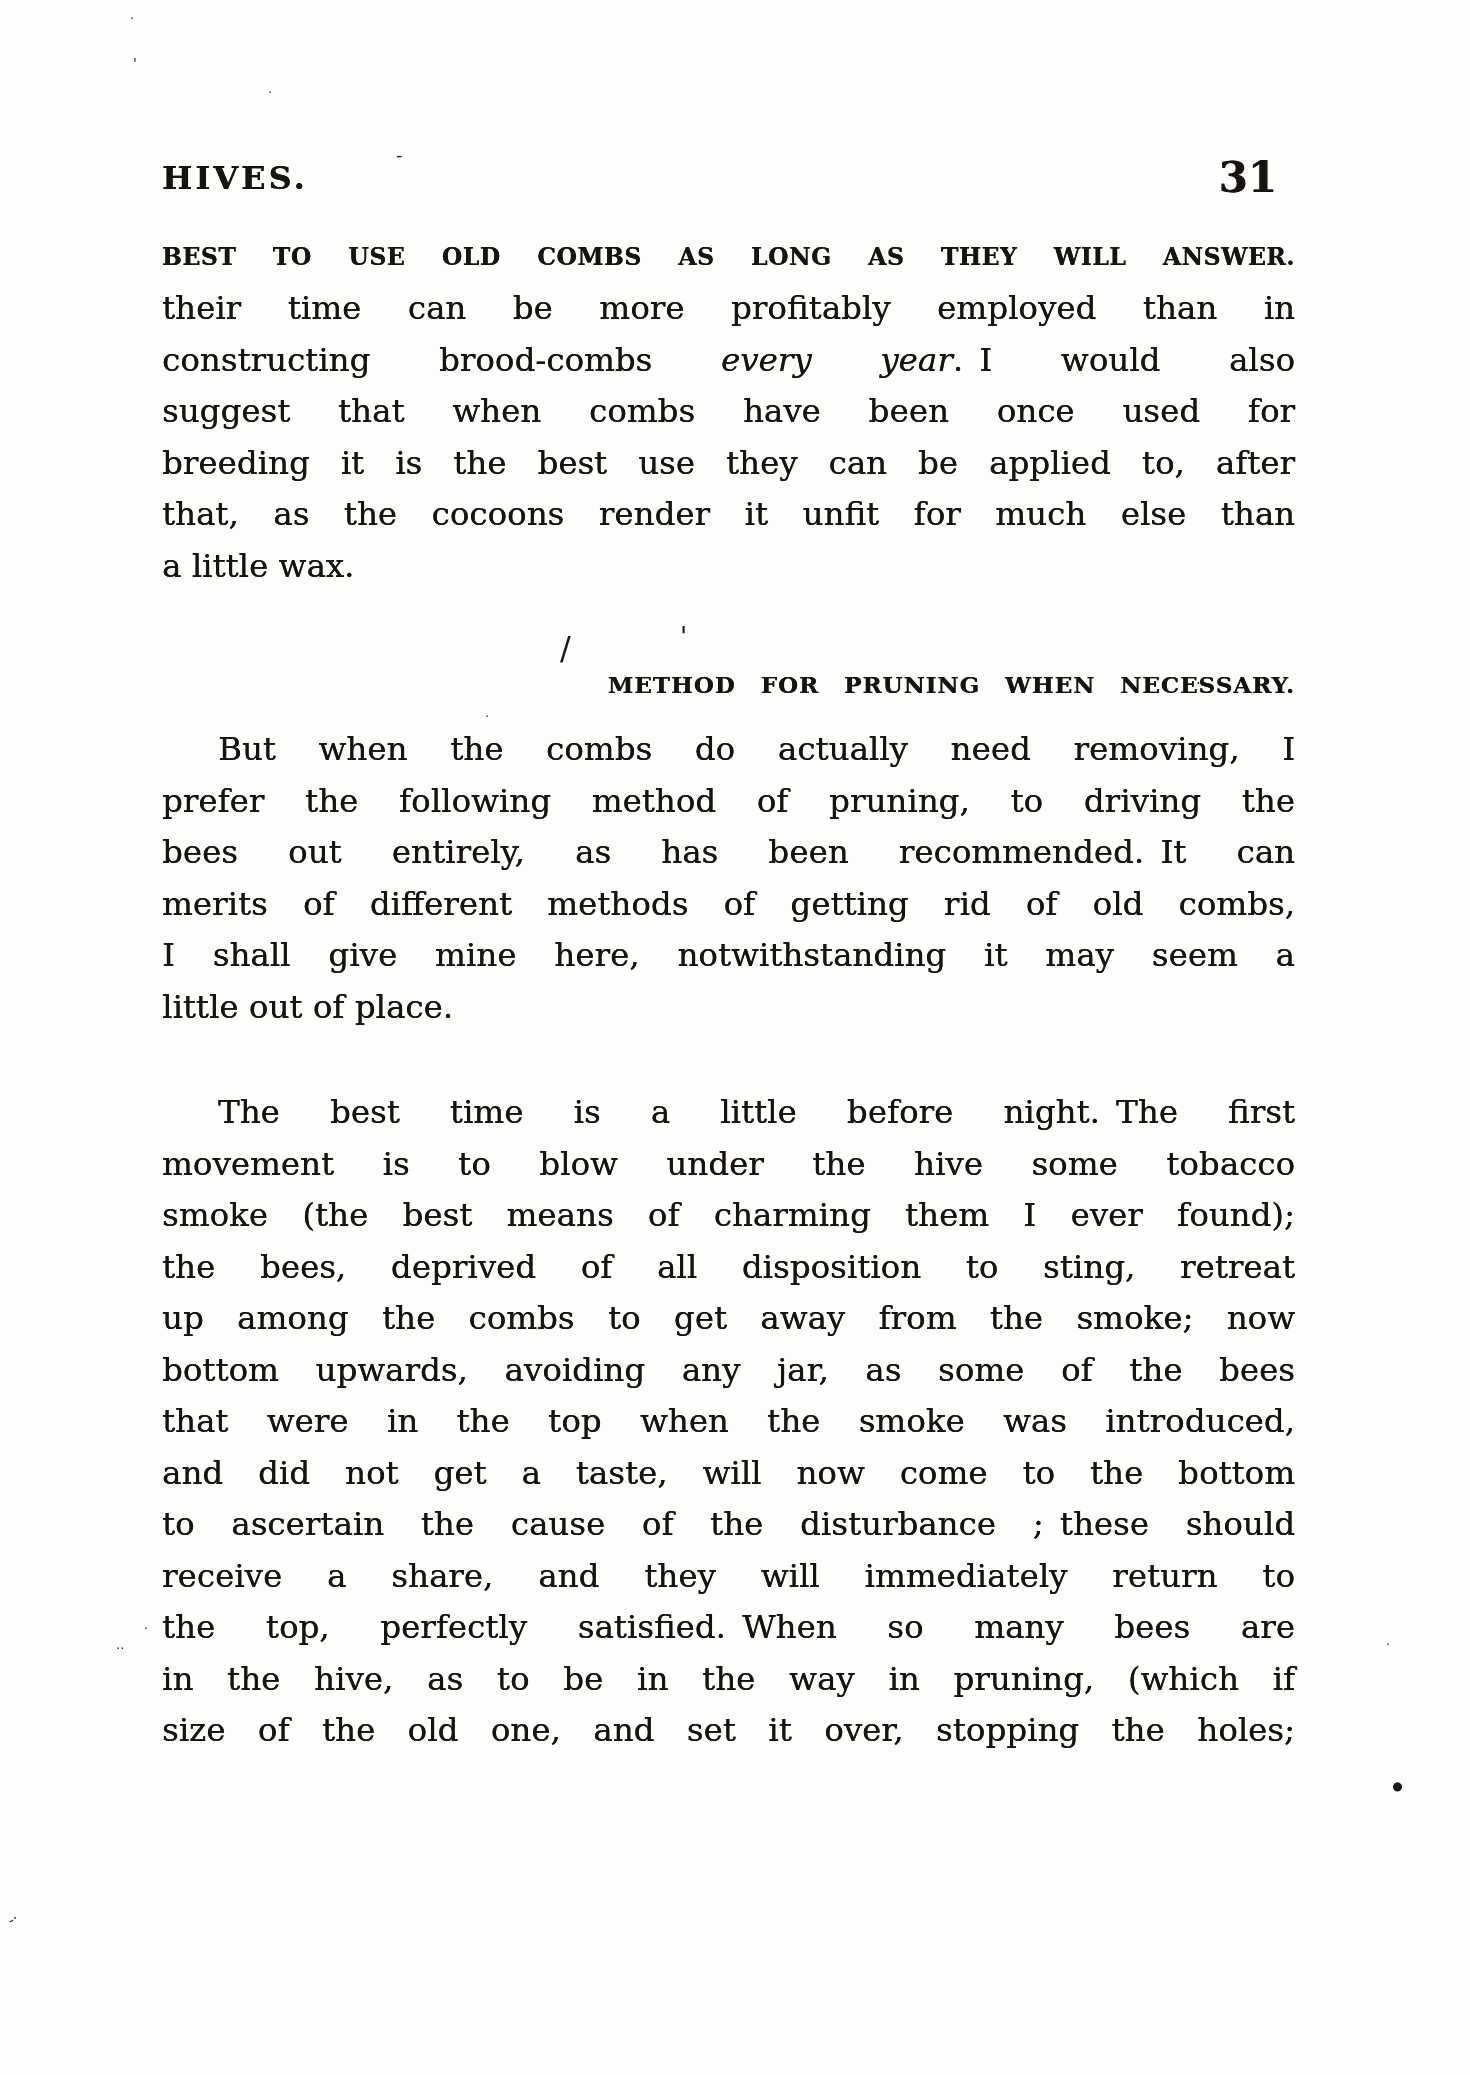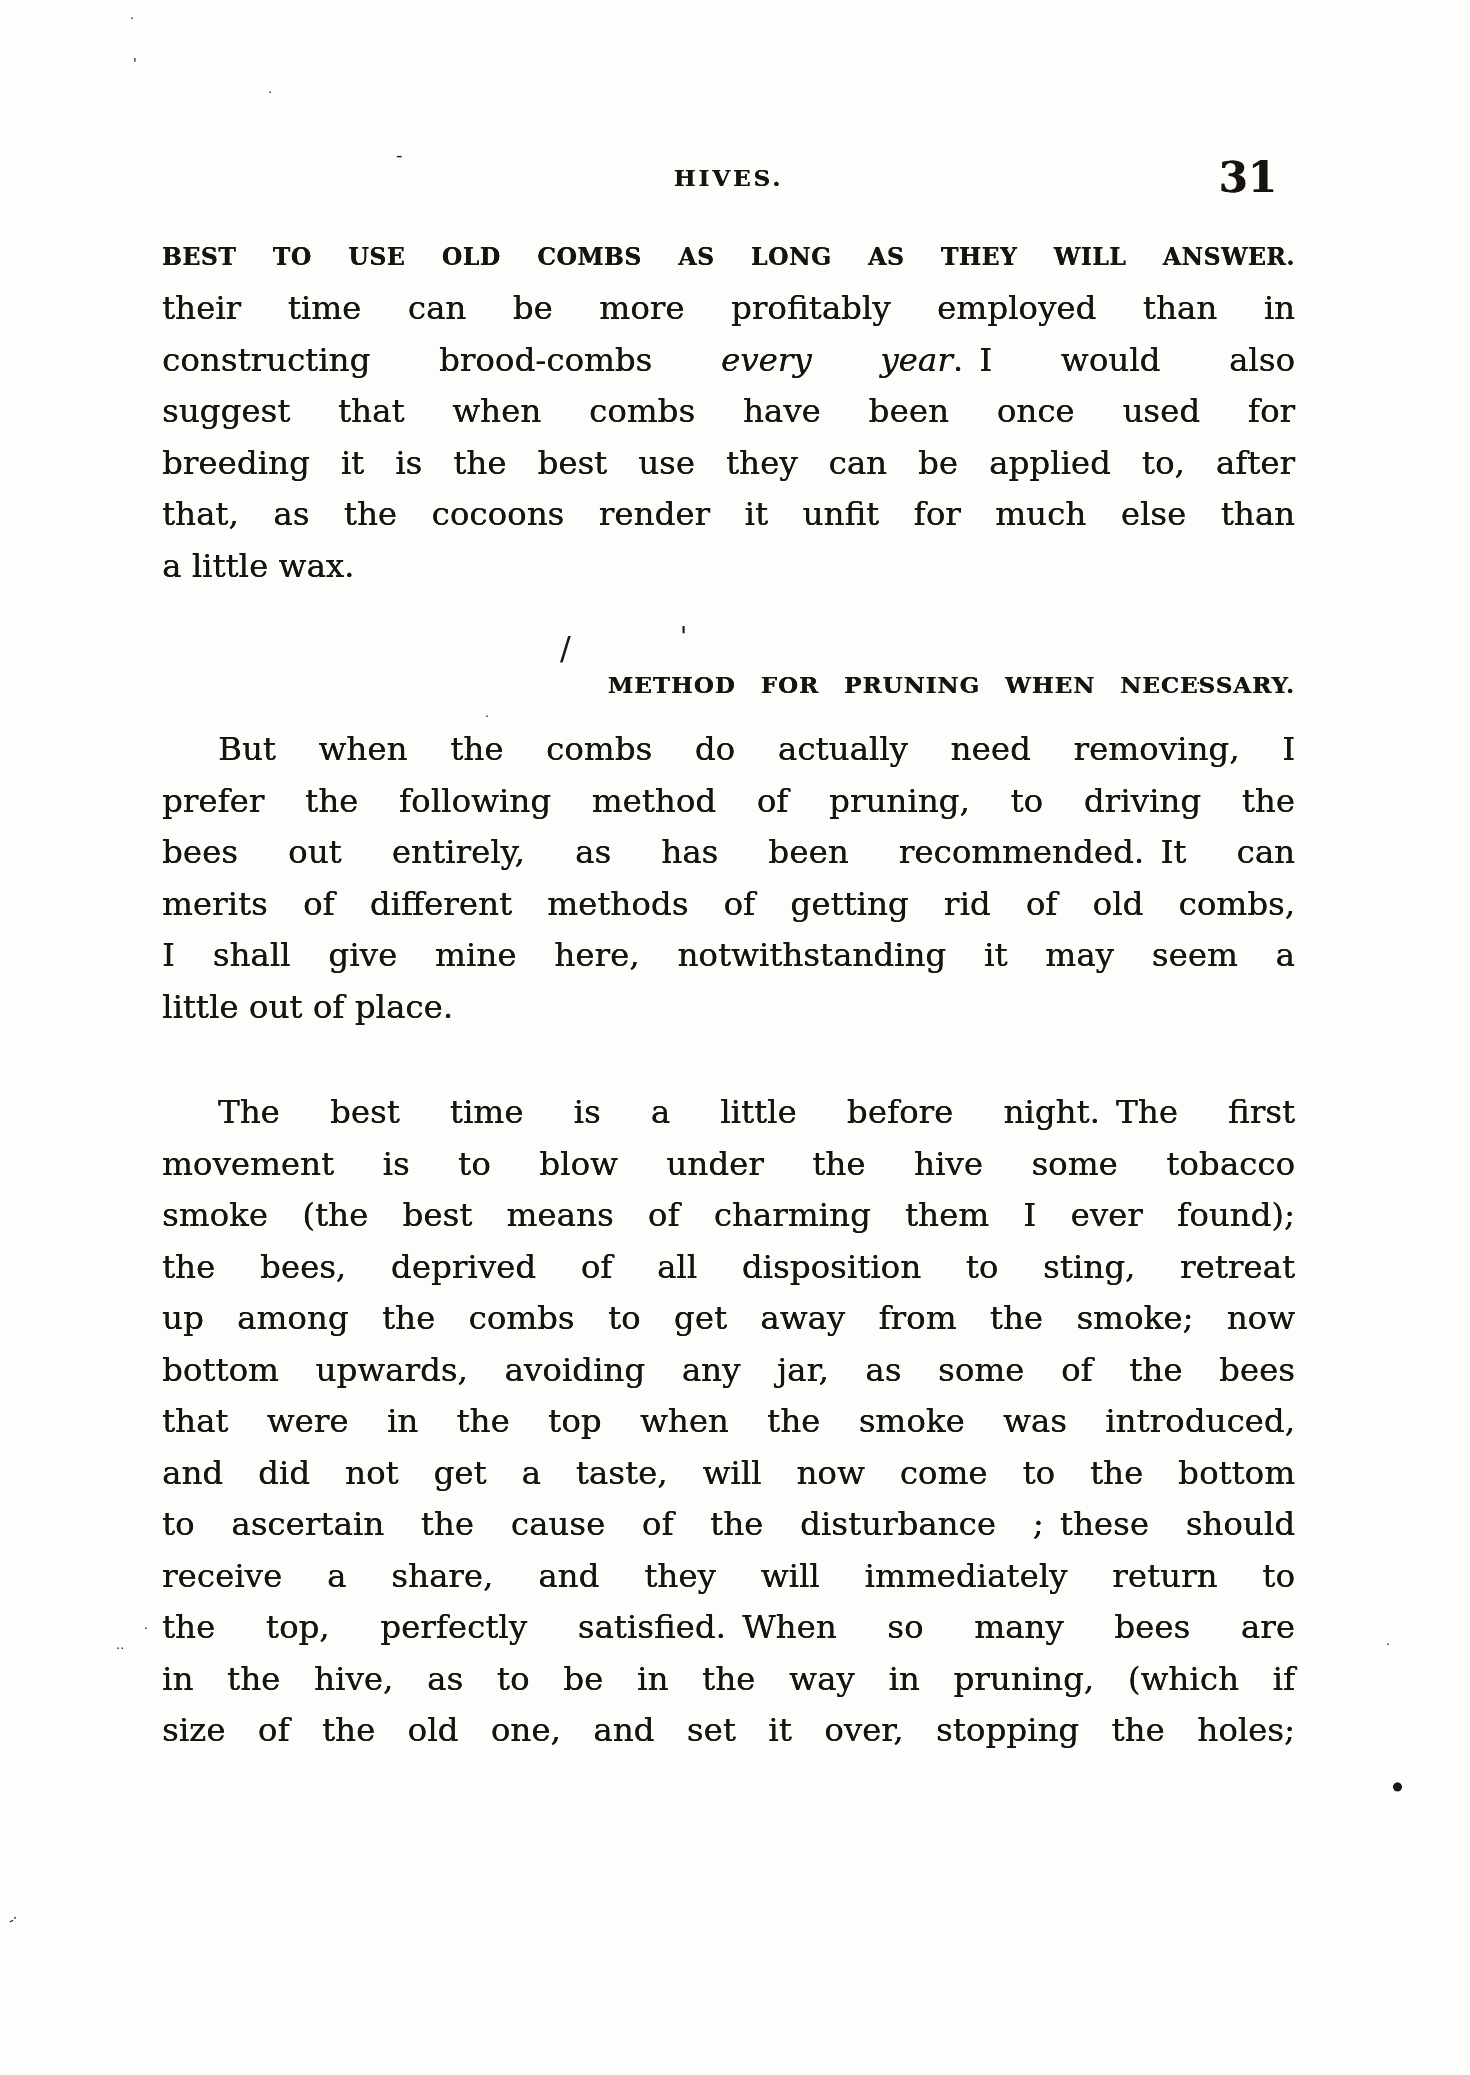--- a/index.html
+++ b/index.html
@@ -7,22 +7,22 @@
     position:relative;
     width:1470px;height:2075px;
     background:#fdfdfb;
     font-family:"DejaVu Serif","Liberation Serif",serif;
     color:#17130f;
     overflow:hidden;
   }
   
   .running-head{position:absolute;left:162px;top:148px;width:1133px;height:60px;}
   .rh-title{
-    display:block;text-align:center;
-    font-size:23px;font-weight:bold;letter-spacing:3px;
+    display:block;text-align:left;
+    font-size:32px;font-weight:bold;letter-spacing:3px;
     line-height:60px;
     text-shadow:0.3px 0 0 currentColor;
   }
   .rh-page{
     position:absolute;right:18px;top:2px;
     font-size:42px;font-weight:bold;line-height:56px;
     text-shadow:0.4px 0 0 currentColor;
   }
   
   .block{position:absolute;left:162px;width:1133px;}

